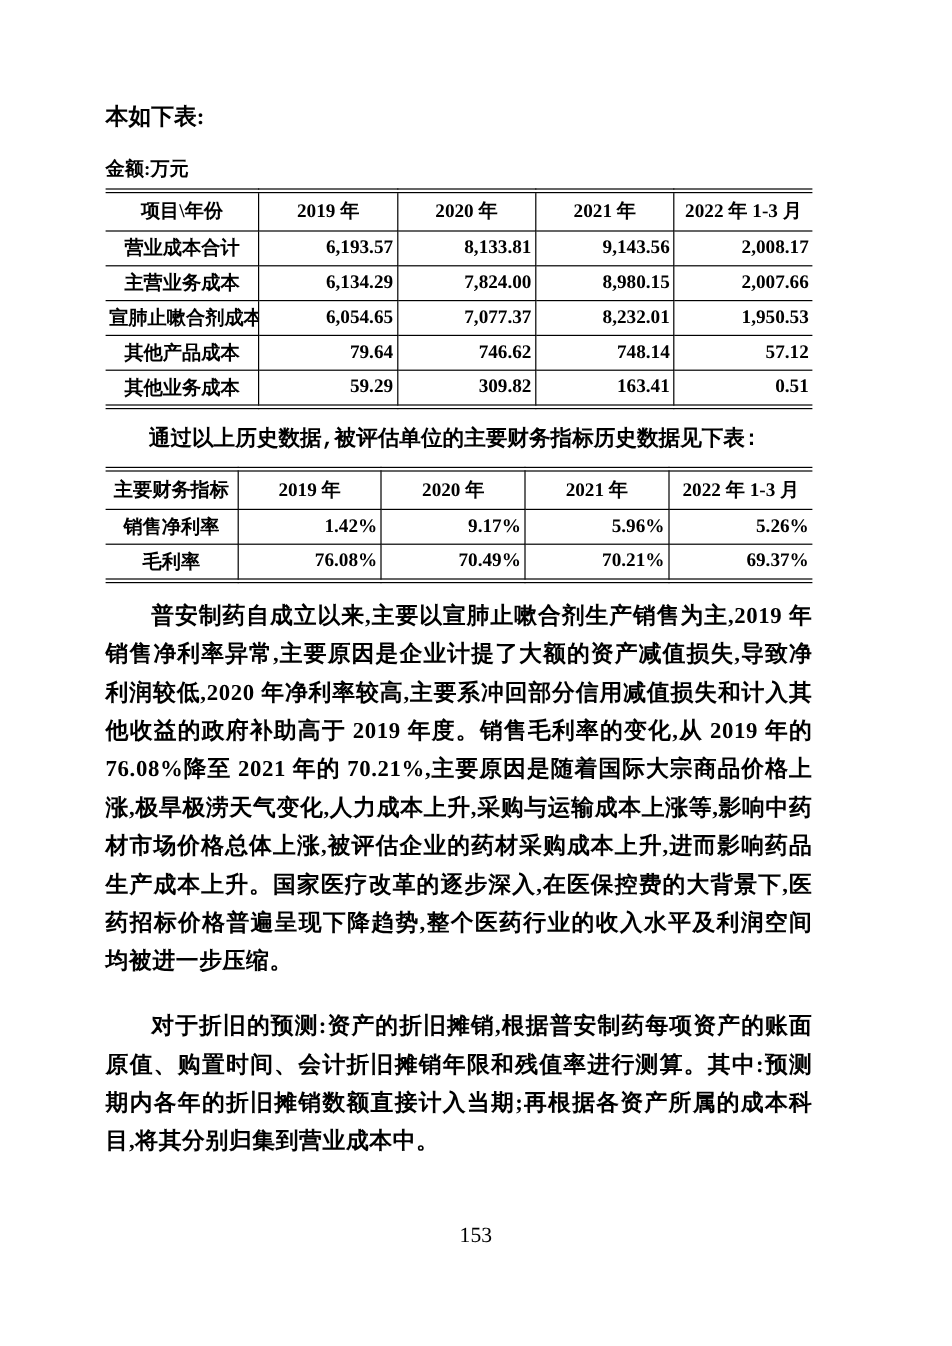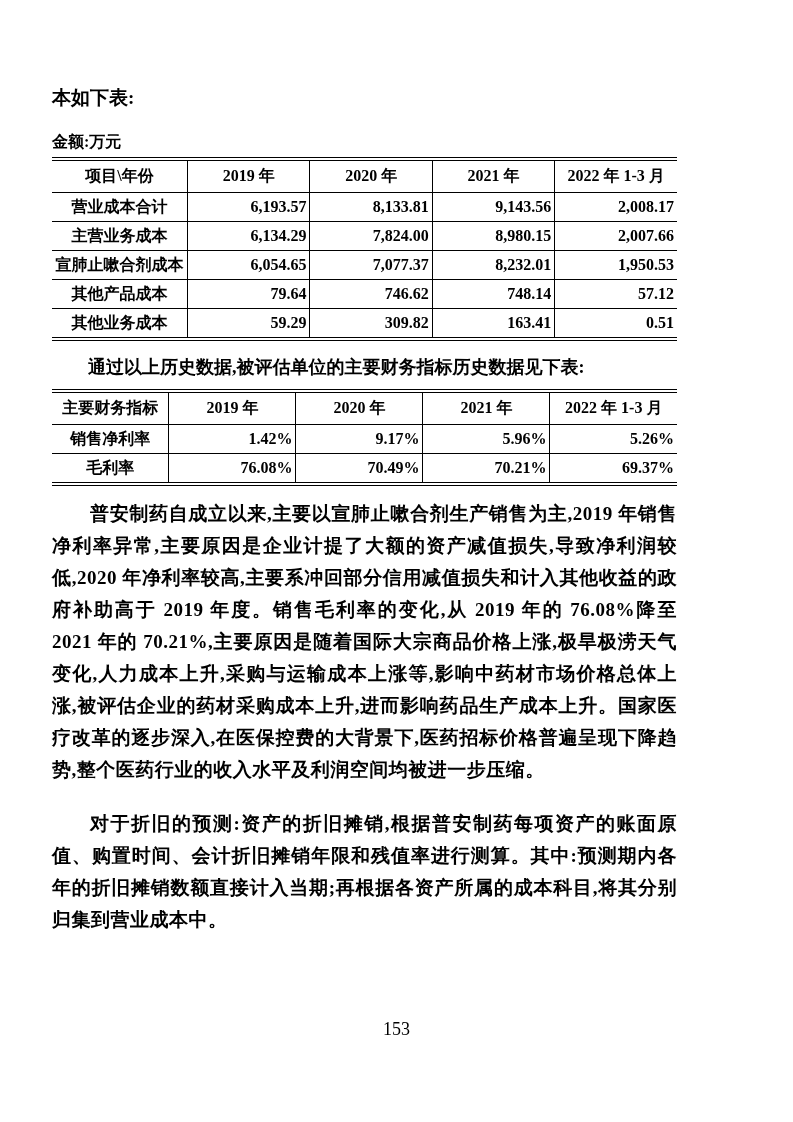--- a/index.html
+++ b/index.html
@@ -7,21 +7,21 @@
     padding: 0;
     background: #ffffff;
   }
   .page {
     position: relative;
     width: 793px;
     height: 1122px;
     box-sizing: border-box;
     background: #ffffff;
     color: #000000;
-    padding: 85px 116px 0 52px;
+    padding: 85px 116px 0 88px;
     font-family: "Liberation Serif", serif;
     overflow: hidden;
   }
   .intro {
     margin: 0 0 20px 0;
     font-size: 19px;
     line-height: 26px;
     font-weight: 700;
   }
   .unit-note {
@@ -55,20 +55,21 @@
   table.data-table tr > *:last-child  { border-right: 0; }
   table.data-table thead th { text-align: center; height: 27px; margin-left: 32px; }
   td.label { text-align: center; }
   td.num   { text-align: right; }
   .lead {
     margin: 0 0 8px 0;
     font-size: 18px;
     line-height: 28px;
     font-weight: 700;
     text-indent: 2em;
+    font-family: Liberation Mono, monospace;
   }
   .body-para {
     margin: 0 0 22px 0;
     font-size: 19px;
     line-height: 32px;
     font-weight: 600;
     text-align: justify;
     text-justify: inter-ideograph;
     text-indent: 2em;
     letter-spacing: 0.5px;

